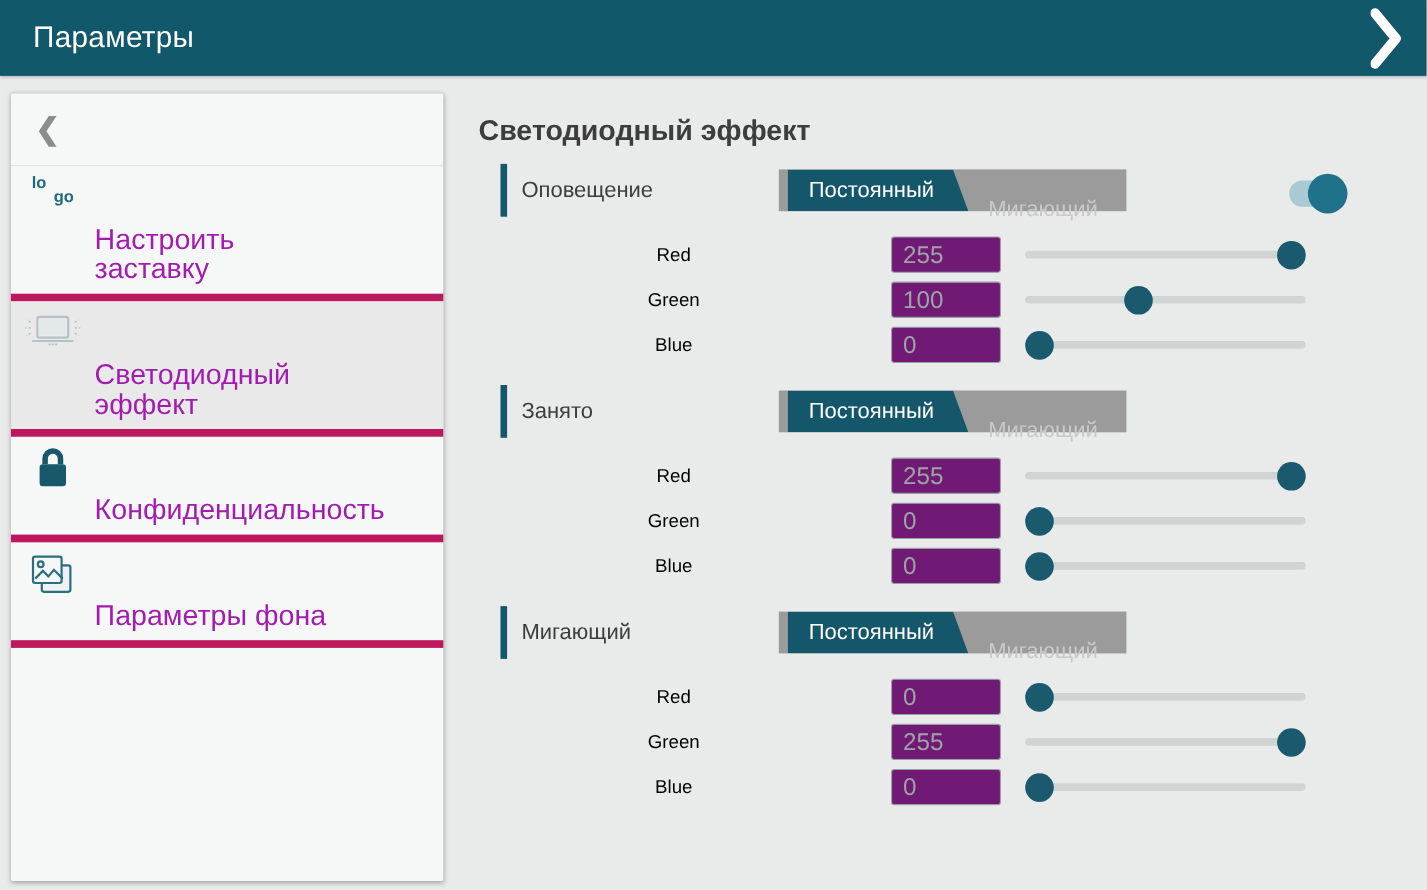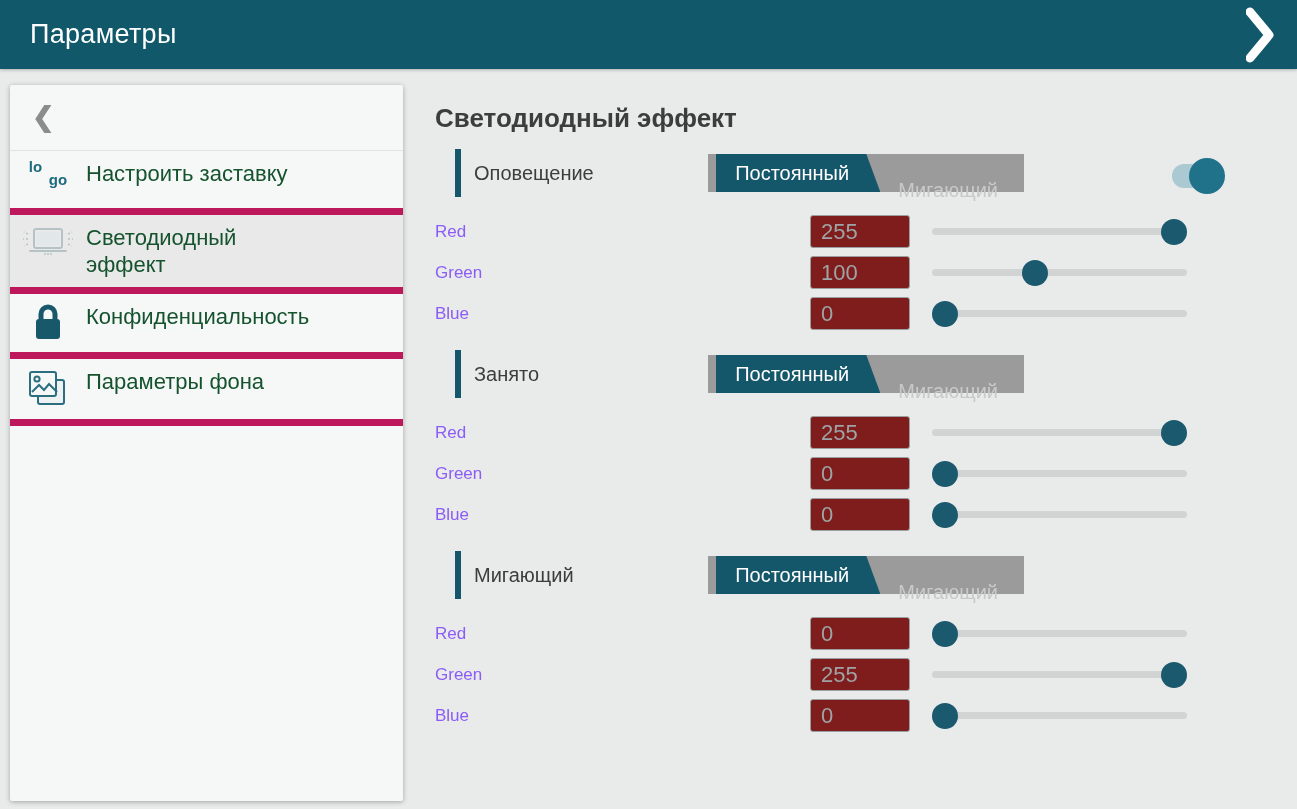--- a/index.html
+++ b/index.html
@@ -17,21 +17,21 @@
   
   .sidebar { position:absolute; left:10px; top:85px; width:393px; height:716px;
     background:#f6f7f7; box-shadow:0 1px 5px rgba(0,0,0,.3); border-radius:2px; z-index:10; }
   .back-row { height:66px; display:flex; align-items:center; padding-left:22px;
     border-bottom:1px solid #e2e2e2; cursor:pointer; }
   .back-chevron { color:#8c8c8c; font-size:27px; font-weight:bold; line-height:1; }
   .side-item { min-height:64px; display:flex; align-items:flex-start;
     border-bottom:7px solid #be185d; padding:9px 14px 9px 0; cursor:pointer; }
   .side-item.selected { background:#e9e9e9; }
   .icon-box { width:76px; flex:0 0 76px; display:flex; justify-content:center; align-items:center; }
-  .side-label { font-size:22px; color:#14532d; line-height:27px; max-width:225px; }
+  .side-label { font-size:26px; color:#a21caf; line-height:27px; max-width:225px;margin-top:44px; }
 
   .logo-ic { color:#1d6b7e; font-size:15px; line-height:13px; font-weight:bold; display:inline-block; }
   .logo-ic i { font-style:normal; display:block; }
   .logo-ic i:nth-child(2) { margin-left:20px; }
   .aa-ic { color:#17596b; font-size:26px; font-weight:bold; line-height:1; }
 
   
   .content { position:absolute; left:435px; top:69px; width:830px; }
   .page-title { margin-top:34px; font-size:26px; color:#3d3d3d; height:32px; }
 
@@ -51,23 +51,23 @@
     color:#c9c9c9; display:flex; align-items:center; justify-content:center;
     font-size:20px; cursor:pointer; }
 
   .toggle { position:absolute; left:737px; top:16px; width:40px; height:24px;
     background:#aac9d3; border-radius:12px; cursor:pointer; }
   .toggle .knob { position:absolute; width:36px; height:36px; border-radius:50%;
     background:#20718a; right:-13px; top:-6px; }
 
   .rows { margin-top:17px; }
   .ch-row { display:flex; align-items:center; height:33px; margin-bottom:8px; }
-  .ch-label { width:355px; flex:0 0 355px; text-align:left; font-size:17px; color:#8b5cf6; }
+  .ch-label { width:355px; flex:0 0 355px; text-align:center; font-size:17px; color:#000000; }
   .ch-input { width:100px; height:33px; margin-left:20px; border:1px solid #9aa0a2;
-    border-radius:3px; background:#7f1d1d; font-size:22px; color:#9fa3a5;
+    border-radius:3px; background:#701a75; font-size:22px; color:#9fa3a5;
     padding:0 10px; font-family:"Liberation Sans", sans-serif; outline:none; }
   .slider { position:relative; width:255px; height:26px; margin-left:22px; cursor:pointer; }
   .slider .track { position:absolute; left:0; right:0; top:9px; height:7px;
     border-radius:4px; background:#d2d4d4; }
   .slider .thumb { position:absolute; top:0; width:26px; height:26px; border-radius:50%;
     background:#1b5a6e; left:calc((100% - 26px) * var(--pct,0)); }
 </style>
 </head>
 <body>
 

